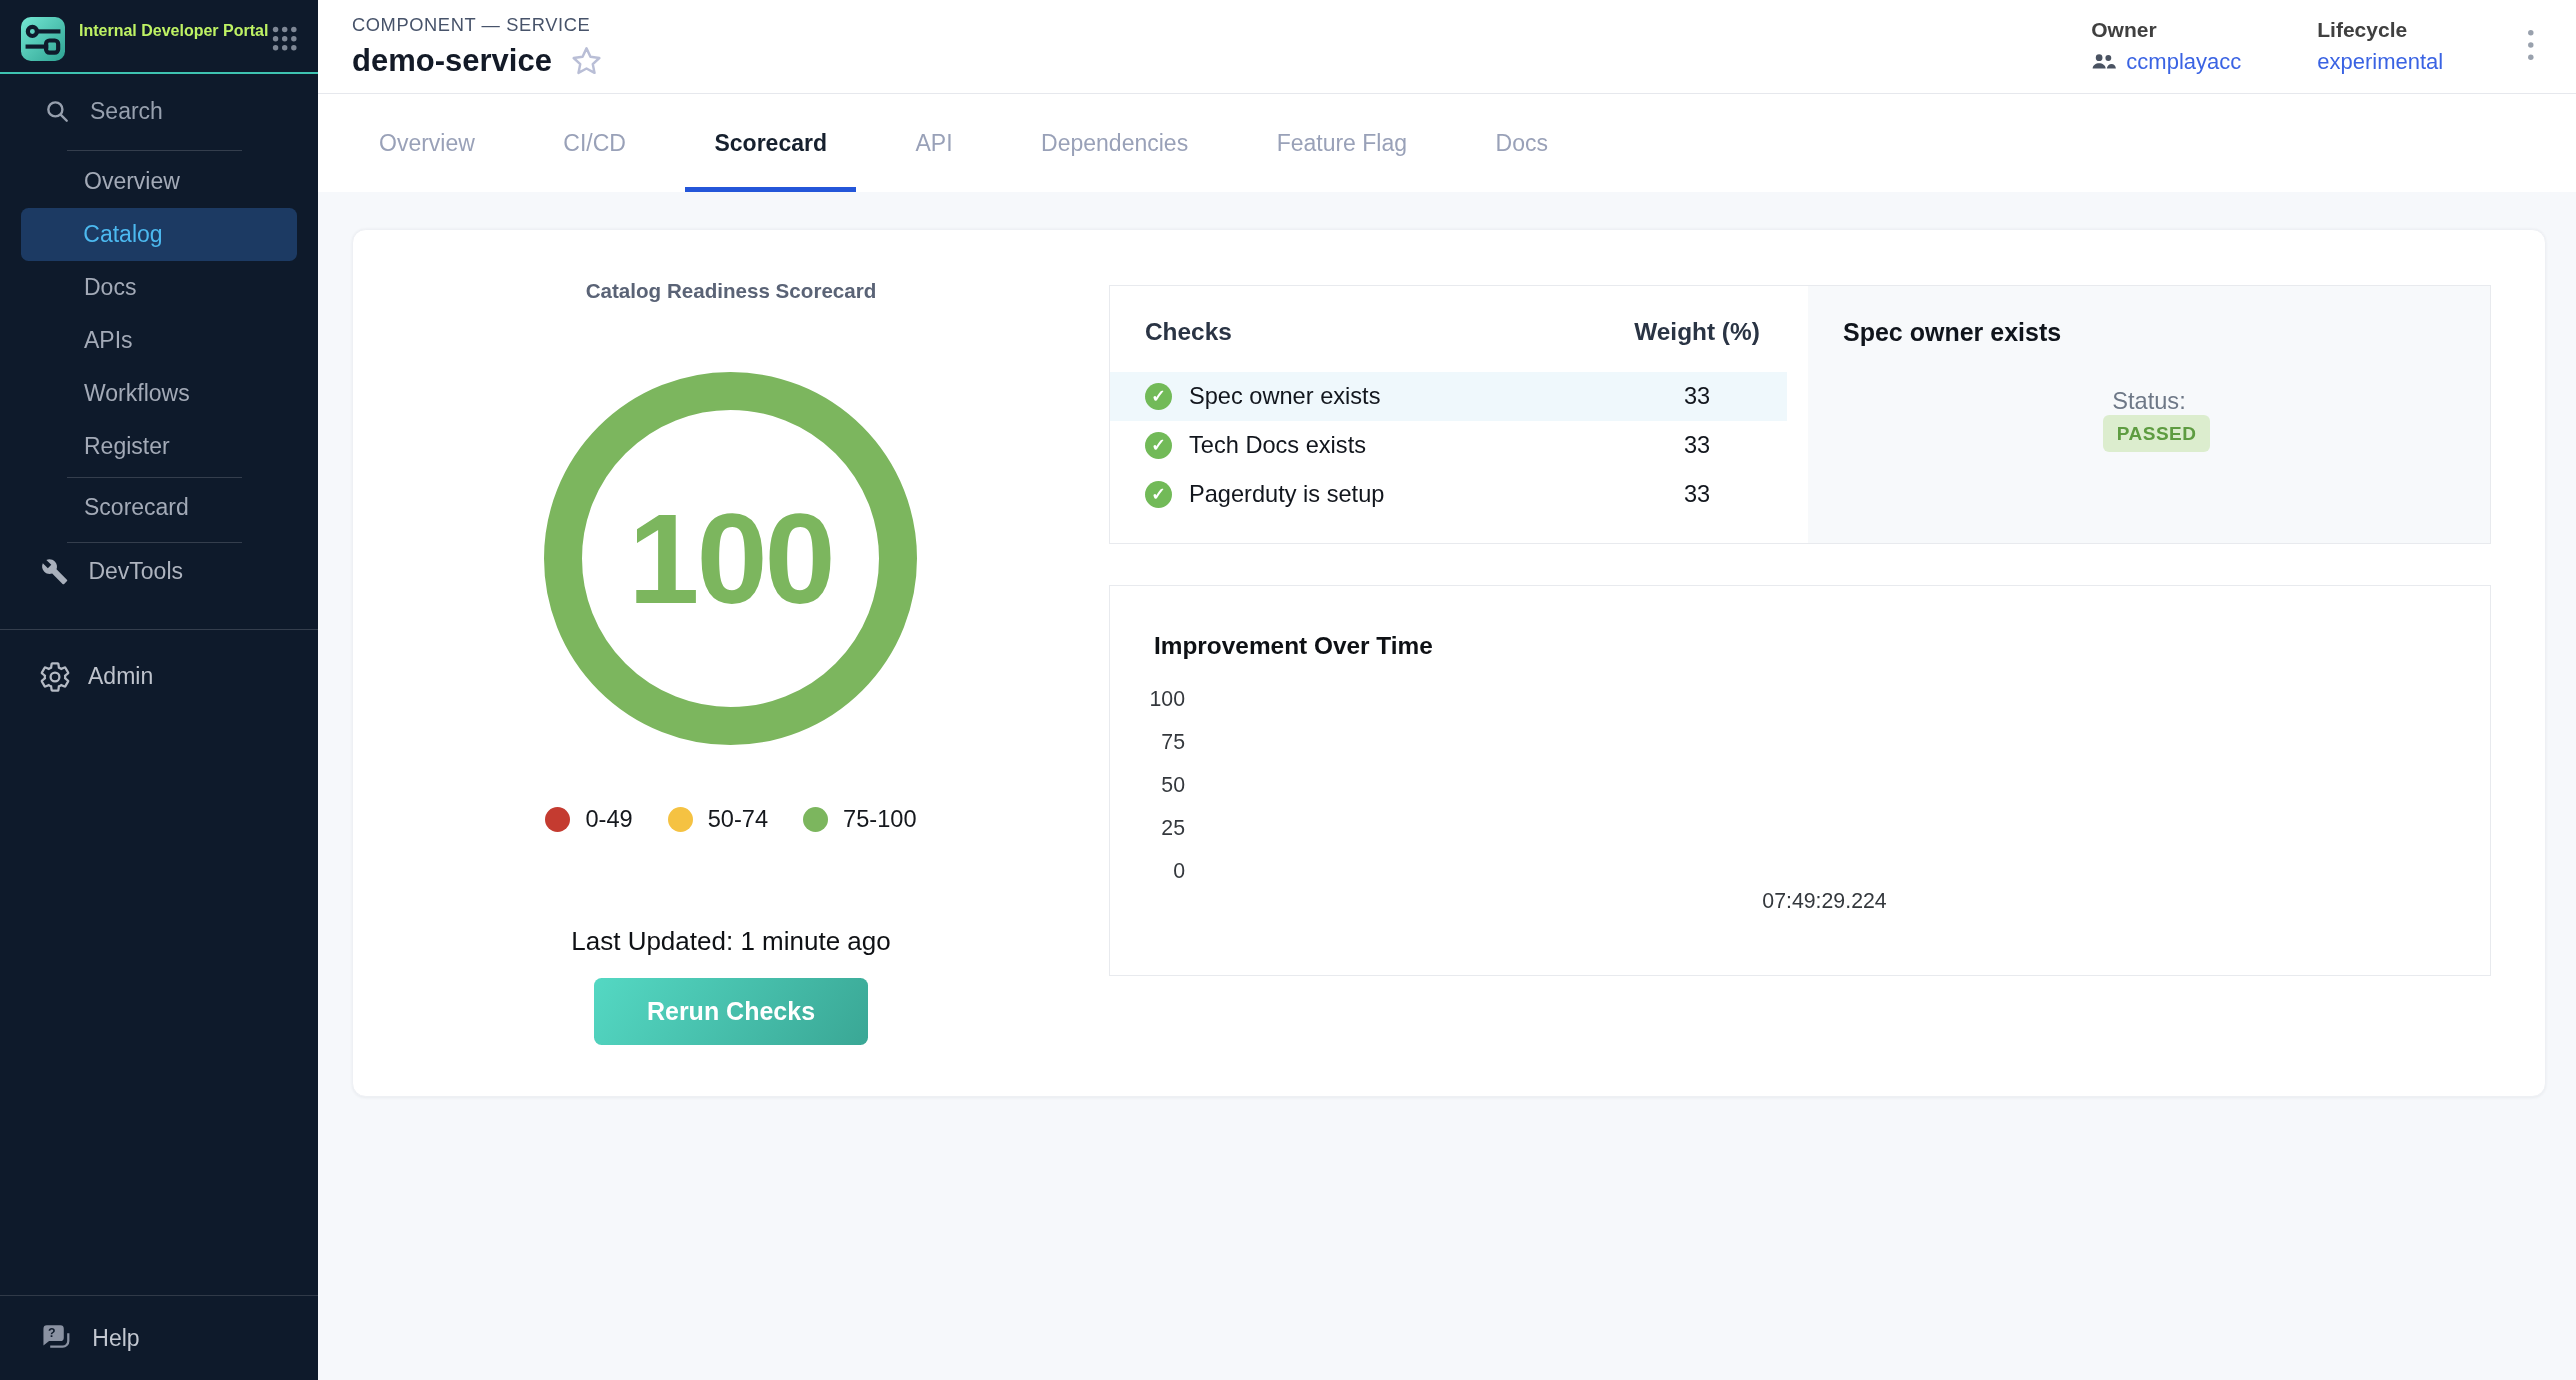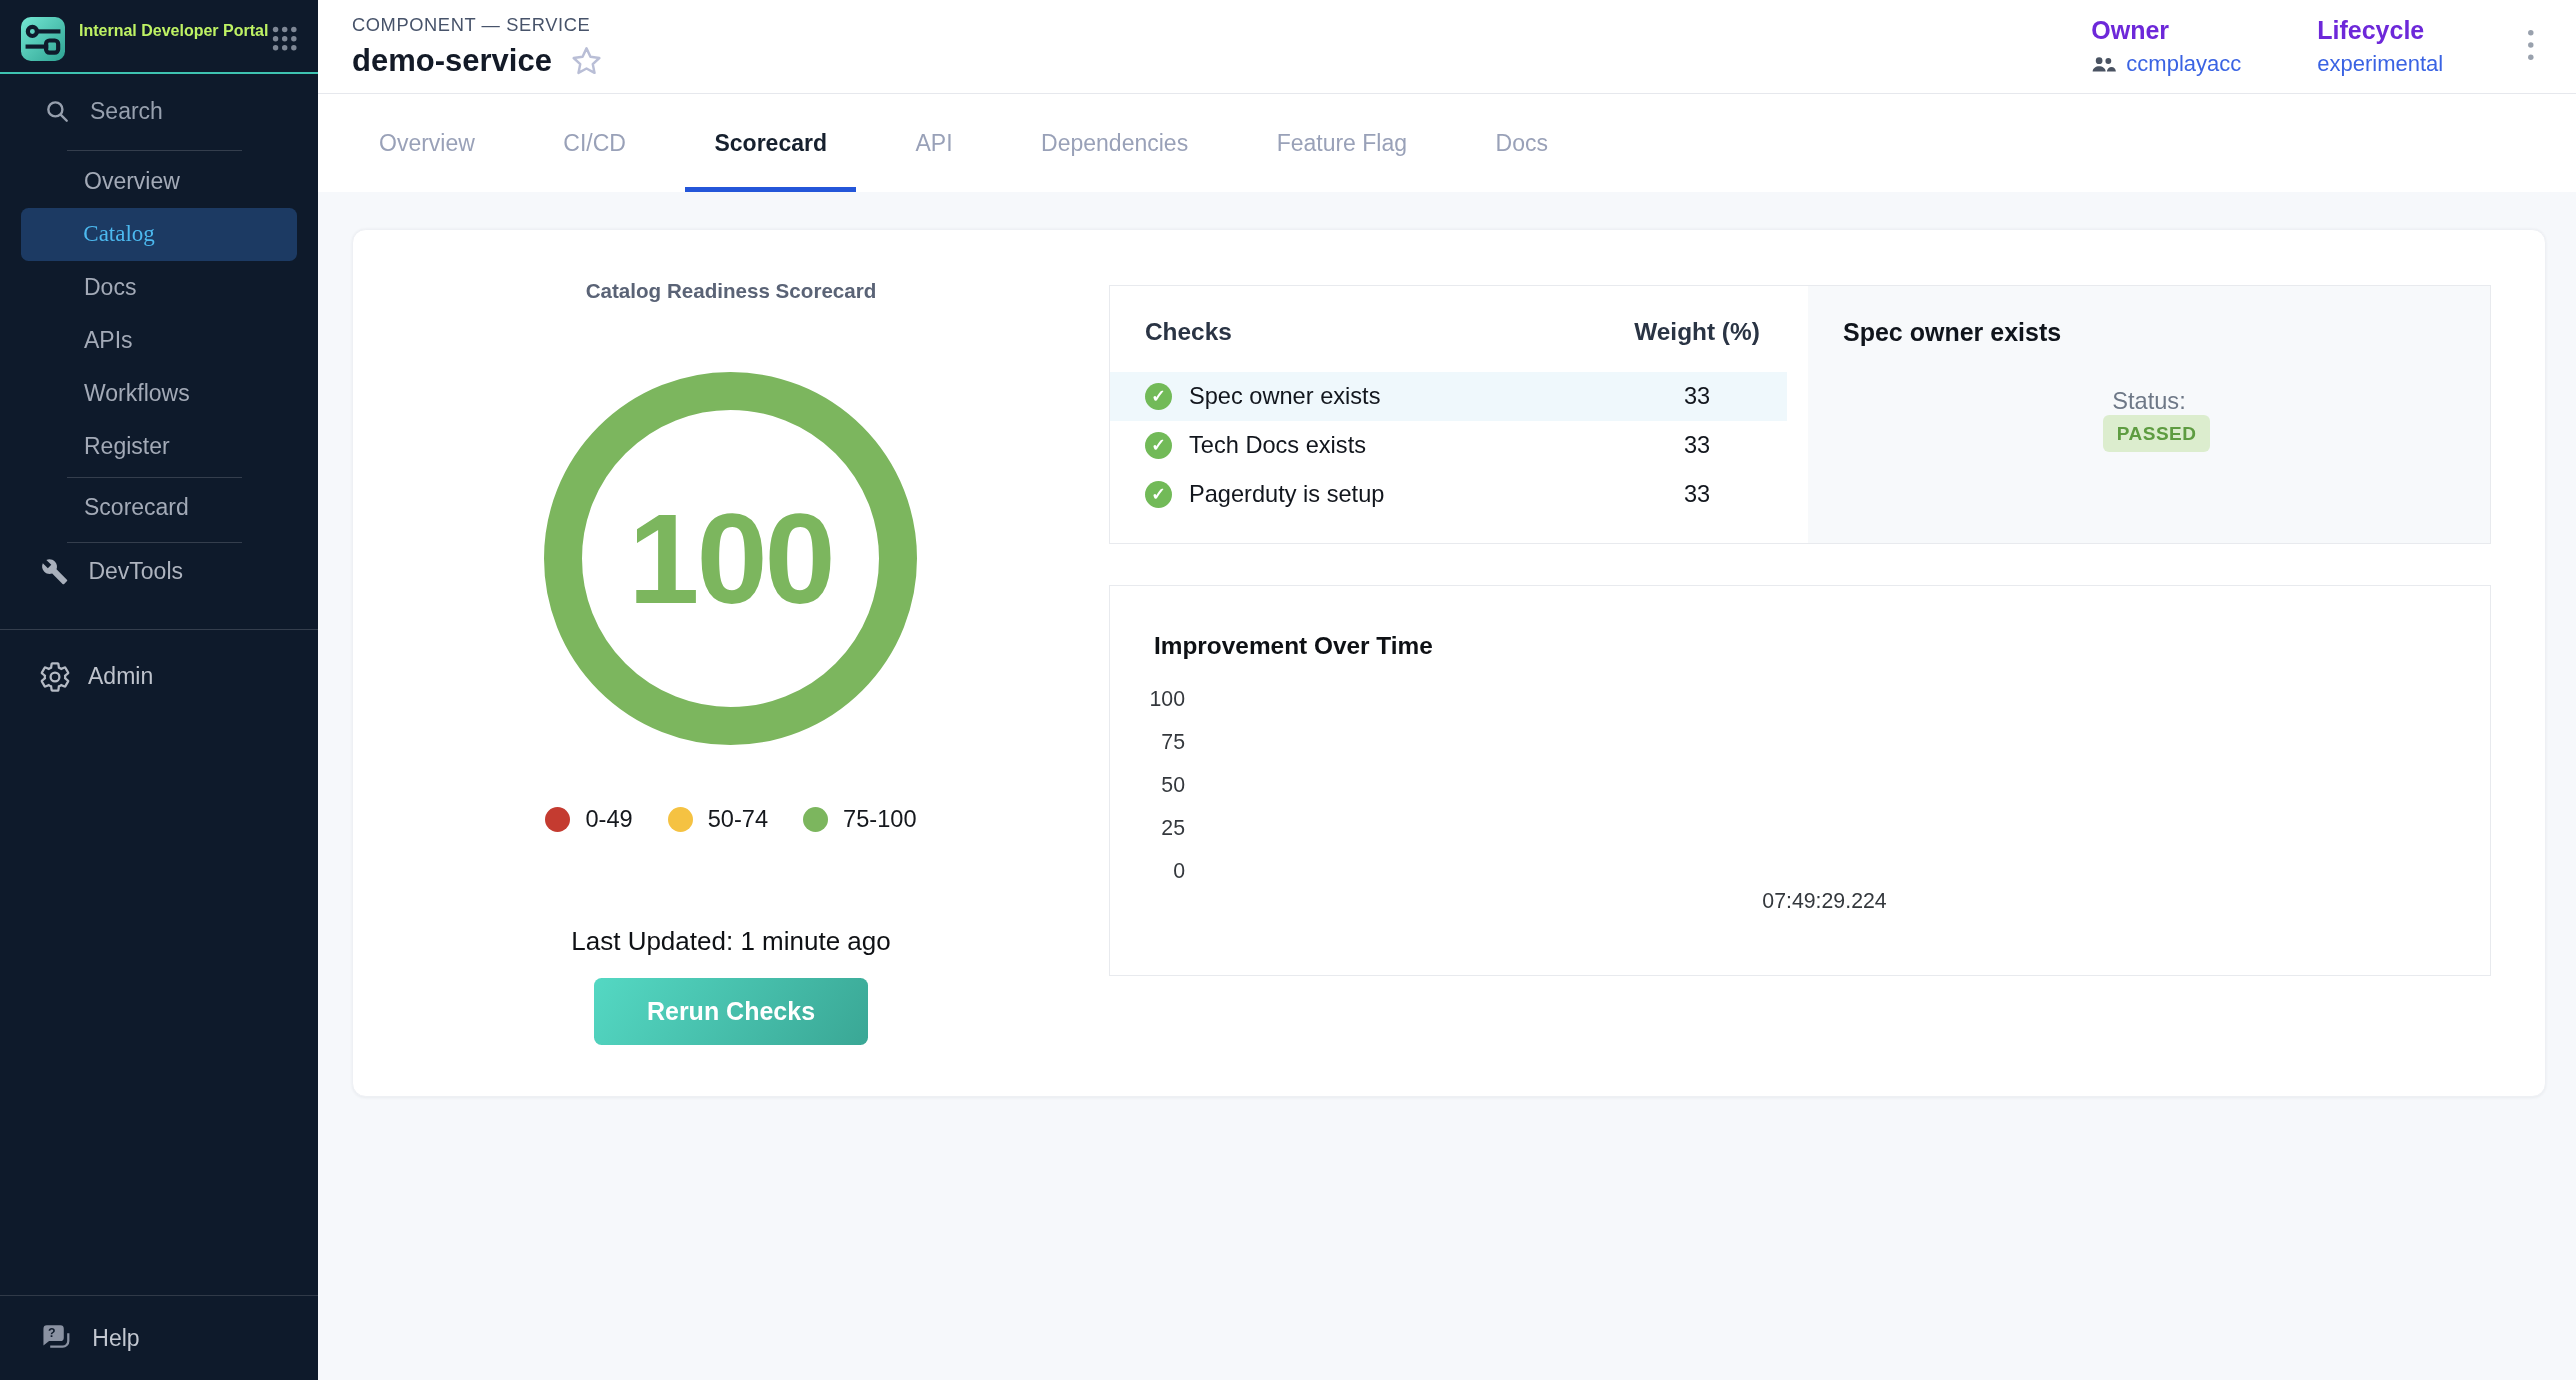--- a/index.html
+++ b/index.html
@@ -11,34 +11,34 @@
   .brand { display:flex; align-items:flex-start; padding:17px 20px 0 21.3px; }
   .brand .logo-svg { width:44px; height:44px; flex:none; }
   .brand-title { margin-left:13.7px; font-size:16px; font-weight:bold; color:#bef264; line-height:27px; flex:1; }
   .apps-btn { margin-top:7.6px; flex:none; cursor:pointer; }
   .brand-underline { height:2.3px; background:#3EC3B1; margin-top:10.7px; }
   .search-row { display:flex; align-items:flex-start; gap:20px; padding-left:44px; height:47px; margin-top:24.4px; color:#97A0AE; font-size:23px; cursor:pointer; }
   .sb-div { height:0.8px; background:rgba(255,255,255,0.16); }
   .sb-div.indent { margin-left:67px; margin-right:76px; margin-top:4.6px; }
   .nav { margin-top:3.8px; }
   .nav-item { height:53px; display:flex; align-items:center; padding-left:84px; font-size:23px; color:#A3AAB7; cursor:pointer; }
-  .nav-item.selected { margin:0 21.3px; padding-left:62px; border-radius:7.6px; background:#1C3A63; color:#4CB9EF;font-family:Liberation Serif, serif; }
+  .nav-item.selected { margin:0 21.3px; padding-left:62px; border-radius:7.6px; background:#1C3A63; color:#4CB9EF; }
   .row-item { height:59px; display:flex; align-items:center; padding-left:84px; font-size:23px; color:#A3AAB7; cursor:pointer; }
   .icon-row { height:58px; display:flex; align-items:center; padding-left:41px; gap:20px; font-size:23px; color:#AEB4BF; cursor:pointer; }
   .admin-row { height:93px; display:flex; align-items:center; padding-left:38px; gap:16px; font-size:23px; color:#BEC3CC; cursor:pointer; }
   .sb-footer { position:absolute; left:0; bottom:0; width:100%; height:85px; border-top:0.8px solid rgba(255,255,255,0.14); display:flex; align-items:center; padding-left:40px; gap:18.3px; font-size:23px; color:#C2C7D0; cursor:pointer; }
 
   
   .topbar { position:absolute; left:318px; top:0; width:2258px; height:94px; background:#FFFFFF; border-bottom:0.8px solid #E6E8ED; display:flex; align-items:center; justify-content:space-between; padding:0 37px 0 34px; z-index:4; }
   .eyebrow { font-size:18.3px; letter-spacing:0.6px; color:#47536A; font-weight:500; }
   .title-row { display:flex; align-items:center; gap:17px; margin-top:7.6px; }
   .page-title { font-size:31px; font-weight:bold; color:#131A27; }
   .topbar-right { display:flex; align-items:center; gap:76px; }
   .meta-block { display:flex; flex-direction:column; gap:6.1px; }
-  .meta-label { font-size:25px; font-weight:bold; color:#6d28d9; }
+  .meta-label { font-size:21px; font-weight:bold; color:#404040; }
   .meta-value { font-size:22px; color:#3A63E3; }
   .owner-value-row { display:flex; align-items:center; gap:9.1px; }
   .kebab-btn { margin-left:3px; cursor:pointer; padding:4.6px; }
 
   .tabsbar { position:absolute; left:318px; top:94px; width:2258px; height:98px; background:#FFFFFF; display:flex; align-items:stretch; padding-left:32px; gap:30.5px; z-index:3; }
   .tab { display:flex; align-items:center; padding:0 29px; font-size:23px; font-weight:500; color:#99A1B8; position:relative; cursor:pointer; }
   .tab.active { color:#16202E; font-weight:bold; }
   .tab.active::after { content:""; position:absolute; left:0; right:0; bottom:0; height:5.3px; background:#2456D9; }
 
   

